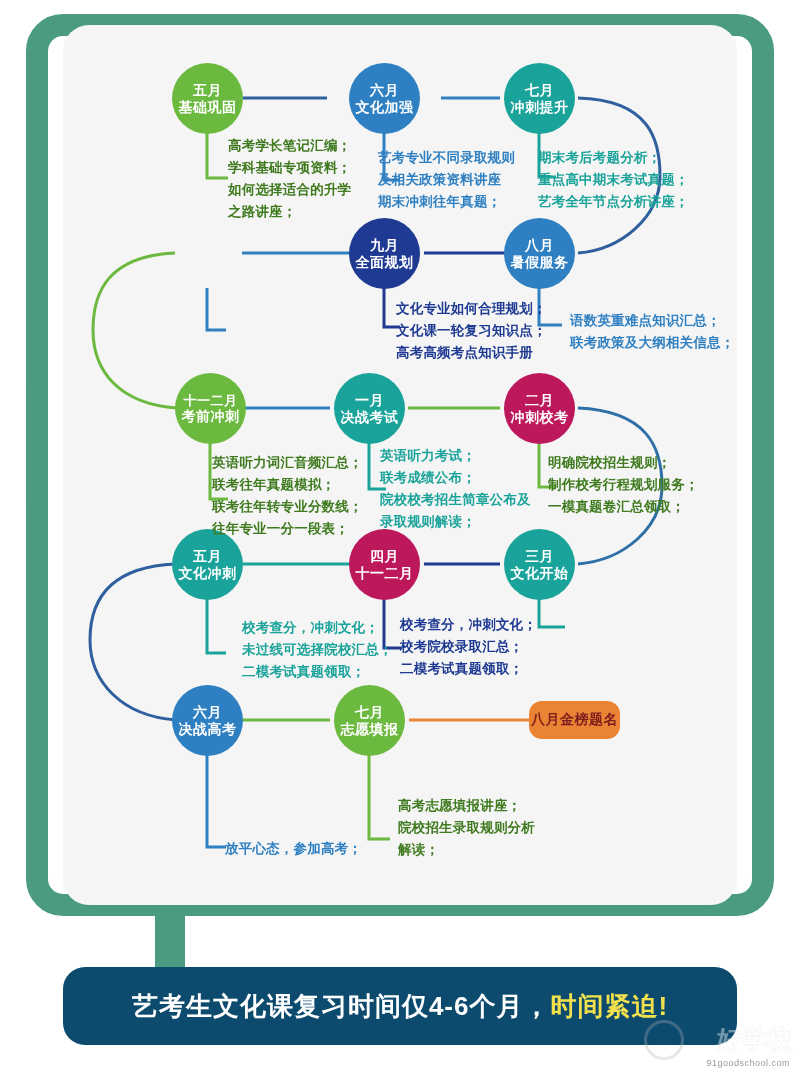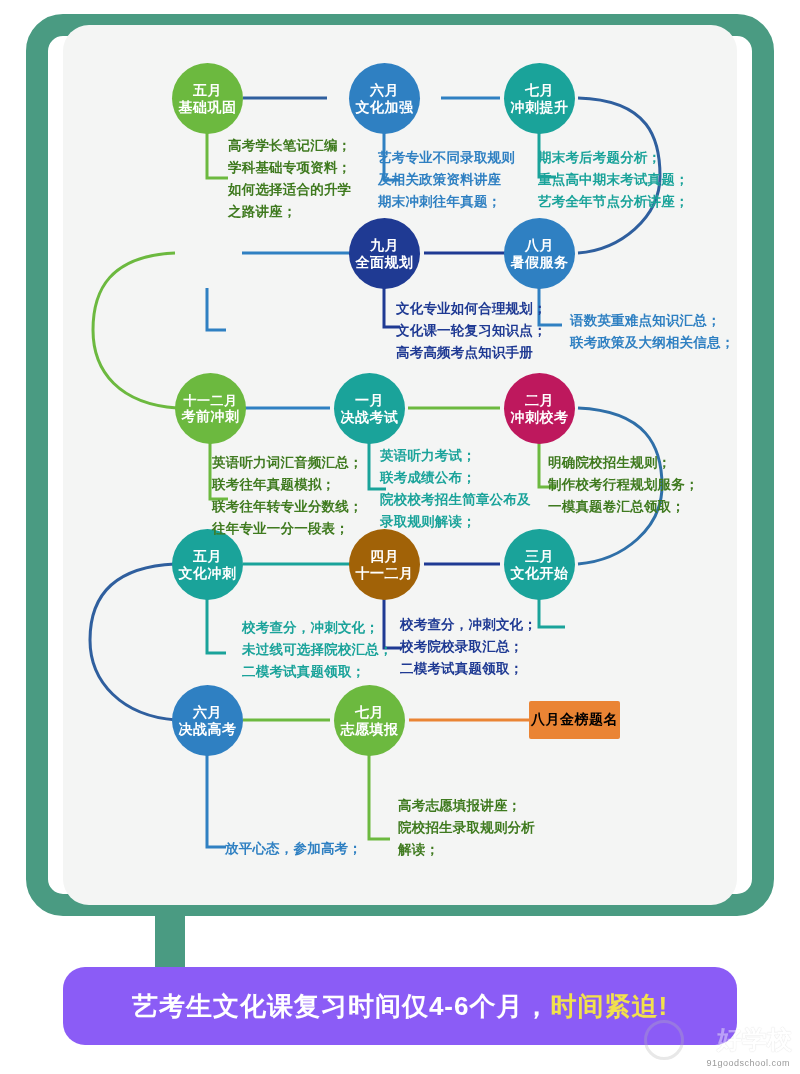--- a/index.html
+++ b/index.html
@@ -27,35 +27,35 @@
   .node{
     position:absolute;border-radius:50%;
     display:flex;flex-direction:column;align-items:center;justify-content:center;
     color:#ffffff;text-align:center;line-height:1.18;
     font-weight:bold;letter-spacing:.5px;
   }
   .node .n1{font-size:14px;}
   .node .n2{font-size:14px;}
 
   .pill{
-    position:absolute;border-radius:2px;
+    position:absolute;border-radius:13px;
     display:flex;align-items:center;justify-content:center;
-    color:#000000;font-weight:bold;font-size:14px;letter-spacing:.5px;
+    color:#7f1d1d;font-weight:bold;font-size:14px;letter-spacing:.5px;
   }
 
   
   .note{
     position:absolute;font-size:13.5px;font-weight:bold;
     line-height:1.62;white-space:pre-line;letter-spacing:.2px;
   }
 
   
   .banner{
     position:absolute;left:63px;top:967px;width:674px;height:78px;
-    background:#8b5cf6;border-radius:22px;
+    background:#0c4a6e;border-radius:22px;
     display:flex;align-items:center;justify-content:center;
   }
   .banner .b-main{
     color:#ffffff;font-size:26px;font-weight:bold;letter-spacing:1px;
   }
   .banner .b-accent{
     color:#f2e14c;font-size:26px;font-weight:bold;letter-spacing:1px;
   }
 
   
@@ -174,21 +174,21 @@
   </div>
   <div class="node" style="left:504px;top:373px;width:71px;height:71px;background:#be185d;">
     <span class="n1">二月</span>
     <span class="n2">冲刺校考</span>
   </div>
 
   <div class="node" style="left:172px;top:529px;width:71px;height:71px;background:#1aa39a;">
     <span class="n1">五月</span>
     <span class="n2">文化冲刺</span>
   </div>
-  <div class="node" style="left:349px;top:529px;width:71px;height:71px;background:#a16207;">
+  <div class="node" style="left:349px;top:529px;width:71px;height:71px;background:#be185d;">
     <span class="n1">四月</span>
     <span class="n2">十一二月</span>
   </div>
   <div class="node" style="left:504px;top:529px;width:71px;height:71px;background:#1aa39a;">
     <span class="n1">三月</span>
     <span class="n2">文化开始</span>
   </div>
 
   <div class="node" style="left:172px;top:685px;width:71px;height:71px;background:#2f80c2;">
     <span class="n1">六月</span>

